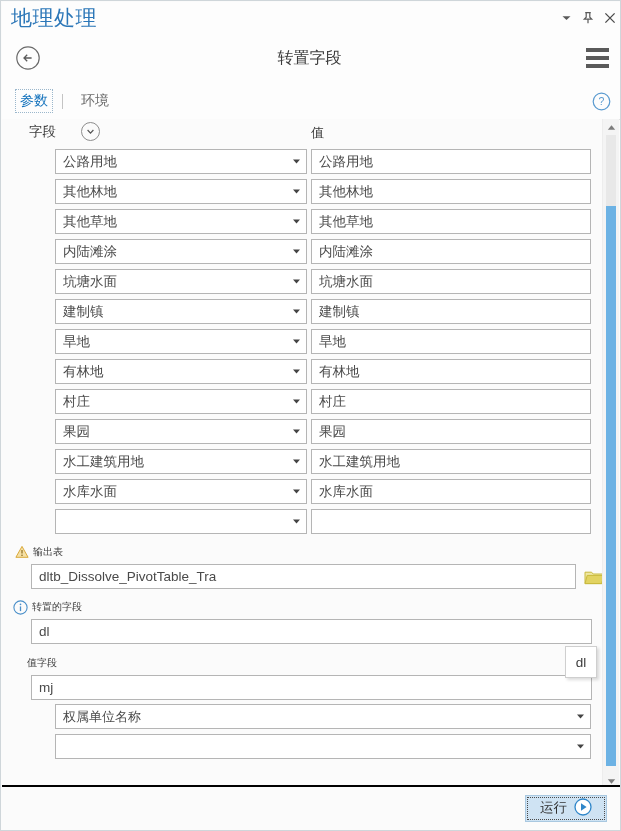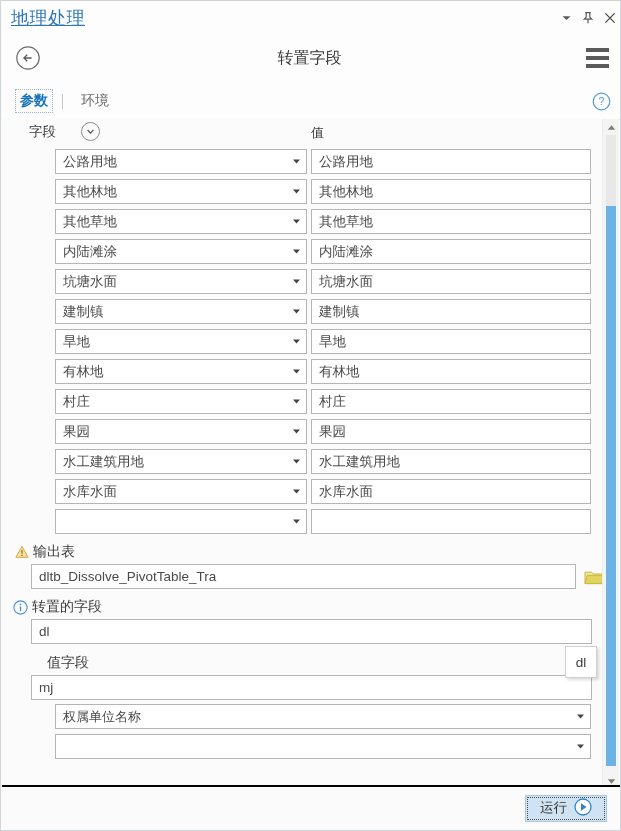--- a/index.html
+++ b/index.html
@@ -31,24 +31,23 @@
     position: absolute;
     left: 1px; top: 1px;
     width: 619px; height: 31px;
     background: #fdfdfd;
     border-bottom: 1px solid #e6e6e6;
     display: flex;
     align-items: center;
   }
   .titlebar .dock-title {
     margin-left: 9px;
-    font-size: 18px;
+    font-size: 21px;
     color: #2c77b8;
     letter-spacing: 0.5px;
-    text-decoration: underline;
   }
   .titlebar .tb-spacer { flex: 1; }
   .tb-btn {
     width: 22px; height: 26px;
     display: flex; align-items: center; justify-content: center;
     color: #4a4a4a;
   }
   .tb-btn svg { display: block; }
 
   
@@ -96,21 +95,21 @@
     align-items: center;
   }
   .tab {
     font-size: 14px;
     padding: 2px 4px;
     margin-left: 14px;
     color: #6b6b6b;
   }
   .tab.active {
     color: #1573bd;
-    font-weight: bold;
+    font-weight: normal;
     outline: 1px dotted #9bb7cc;
   }
   .tab-divider {
     width: 1px; height: 15px;
     background: #c4c4c4;
     margin-left: 10px;
   }
   .tabbar .tab-spacer { flex: 1; }
   .help-icon {
     margin-right: 10px;
@@ -207,21 +206,21 @@
   
   .lower {
     position: absolute;
     left: 0; top: 0;
     width: 603px;
   }
   .field-label {
     display: flex;
     align-items: center;
     gap: 4px;
-    font-size: 14px;
+    font-size: 10px;
     color: #3c3c3c;
     height: 20px;
   }
   .warn-icon { width: 15px; height: 15px; display:inline-flex; align-items:center; justify-content:center; }
   .info-icon { width: 16px; height: 16px; display:inline-flex; align-items:center; justify-content:center; }
 
   .wide-input {
     box-sizing: border-box;
     background: #ffffff;
     border: 1px solid #b5b5b5;
@@ -601,21 +600,21 @@
             <circle cx="7.5" cy="4.3" r="0.85" fill="#4a8fc9"></circle>
             <path d="M7.5 6.4 V11.1" stroke="#4a8fc9" stroke-width="1.3"></path>
           </svg>
         </span>
         <span>转置的字段</span>
       </div>
       <div class="wide-input" style="width:561px;margin:2px 0 0 29px">
         <span class="itext">dl</span>
       </div>
 
-      <div class="field-label" style="margin:9px 0 0 45px">
+      <div class="field-label" style="margin:9px 0 0 25px">
         <span>值字段</span>
       </div>
       <div class="wide-input" style="width:561px;margin:2px 0 0 29px">
         <span class="itext">mj</span>
       </div>
 
       <div class="wide-combo" style="width:536px;margin:4px 0 0 53px">
         <span class="ctext">权属单位名称</span>
         <span class="carrow">
           <svg width="9" height="7" viewBox="0 0 9 7">

